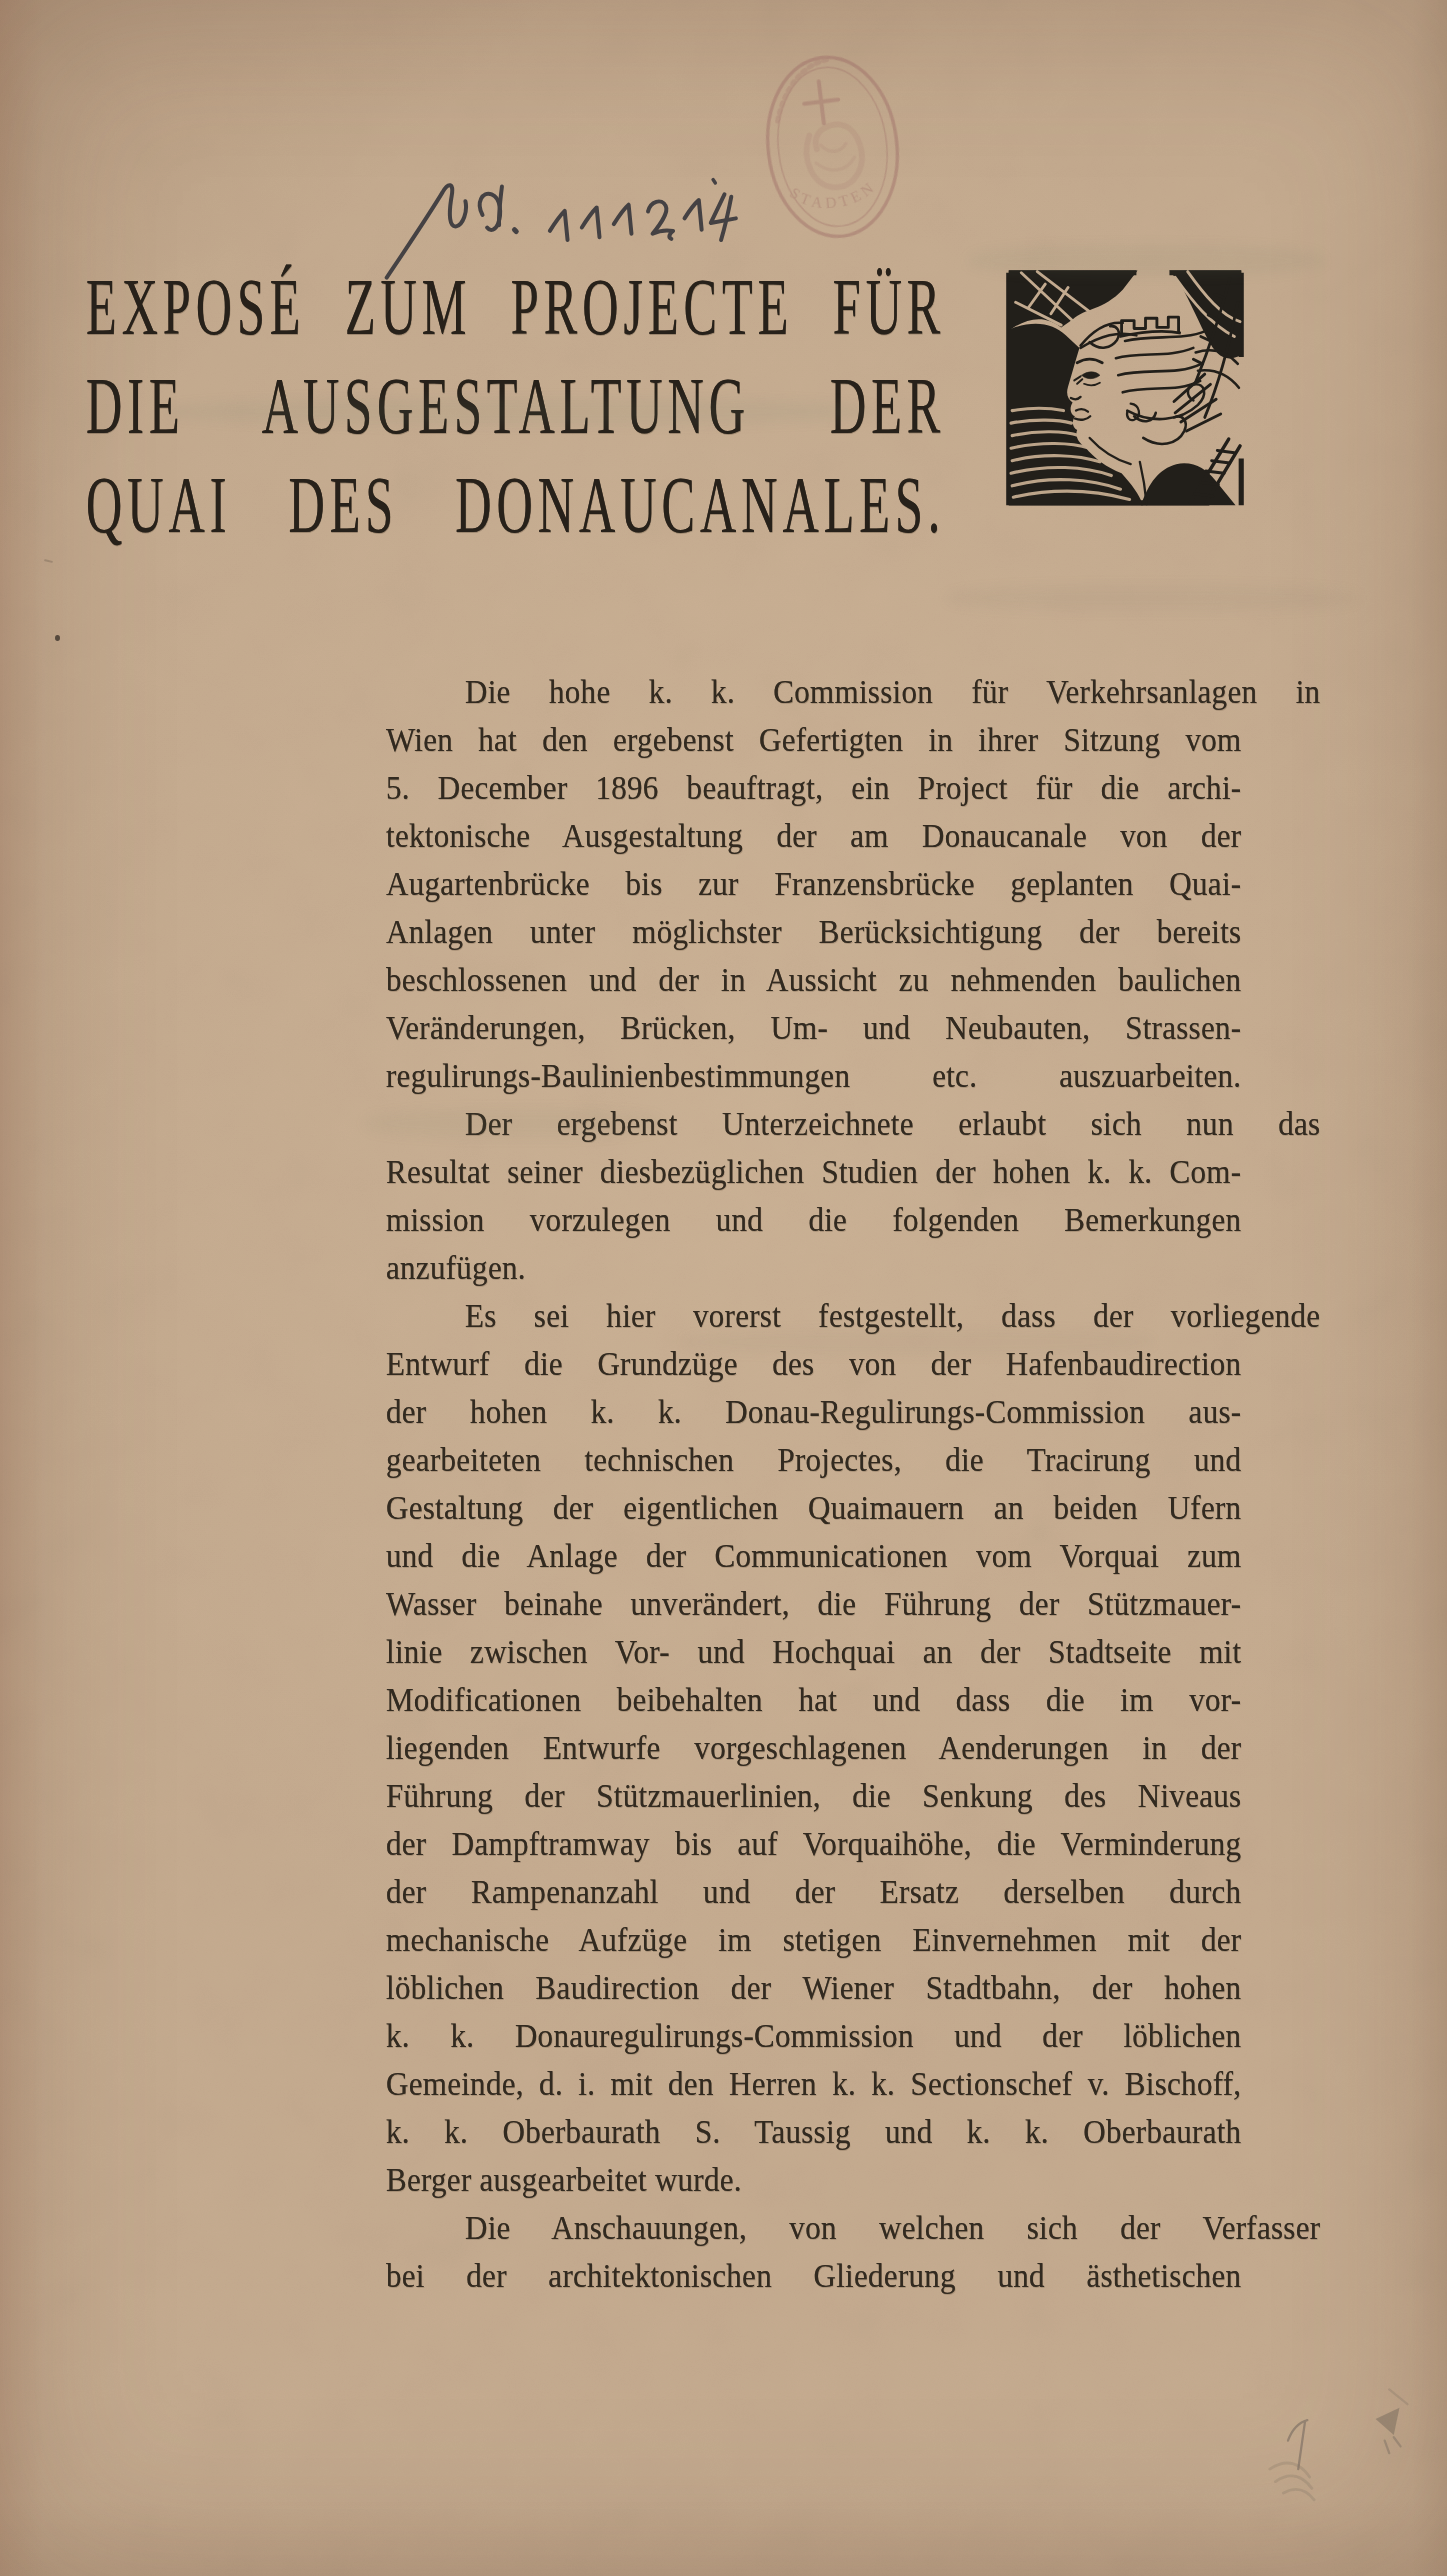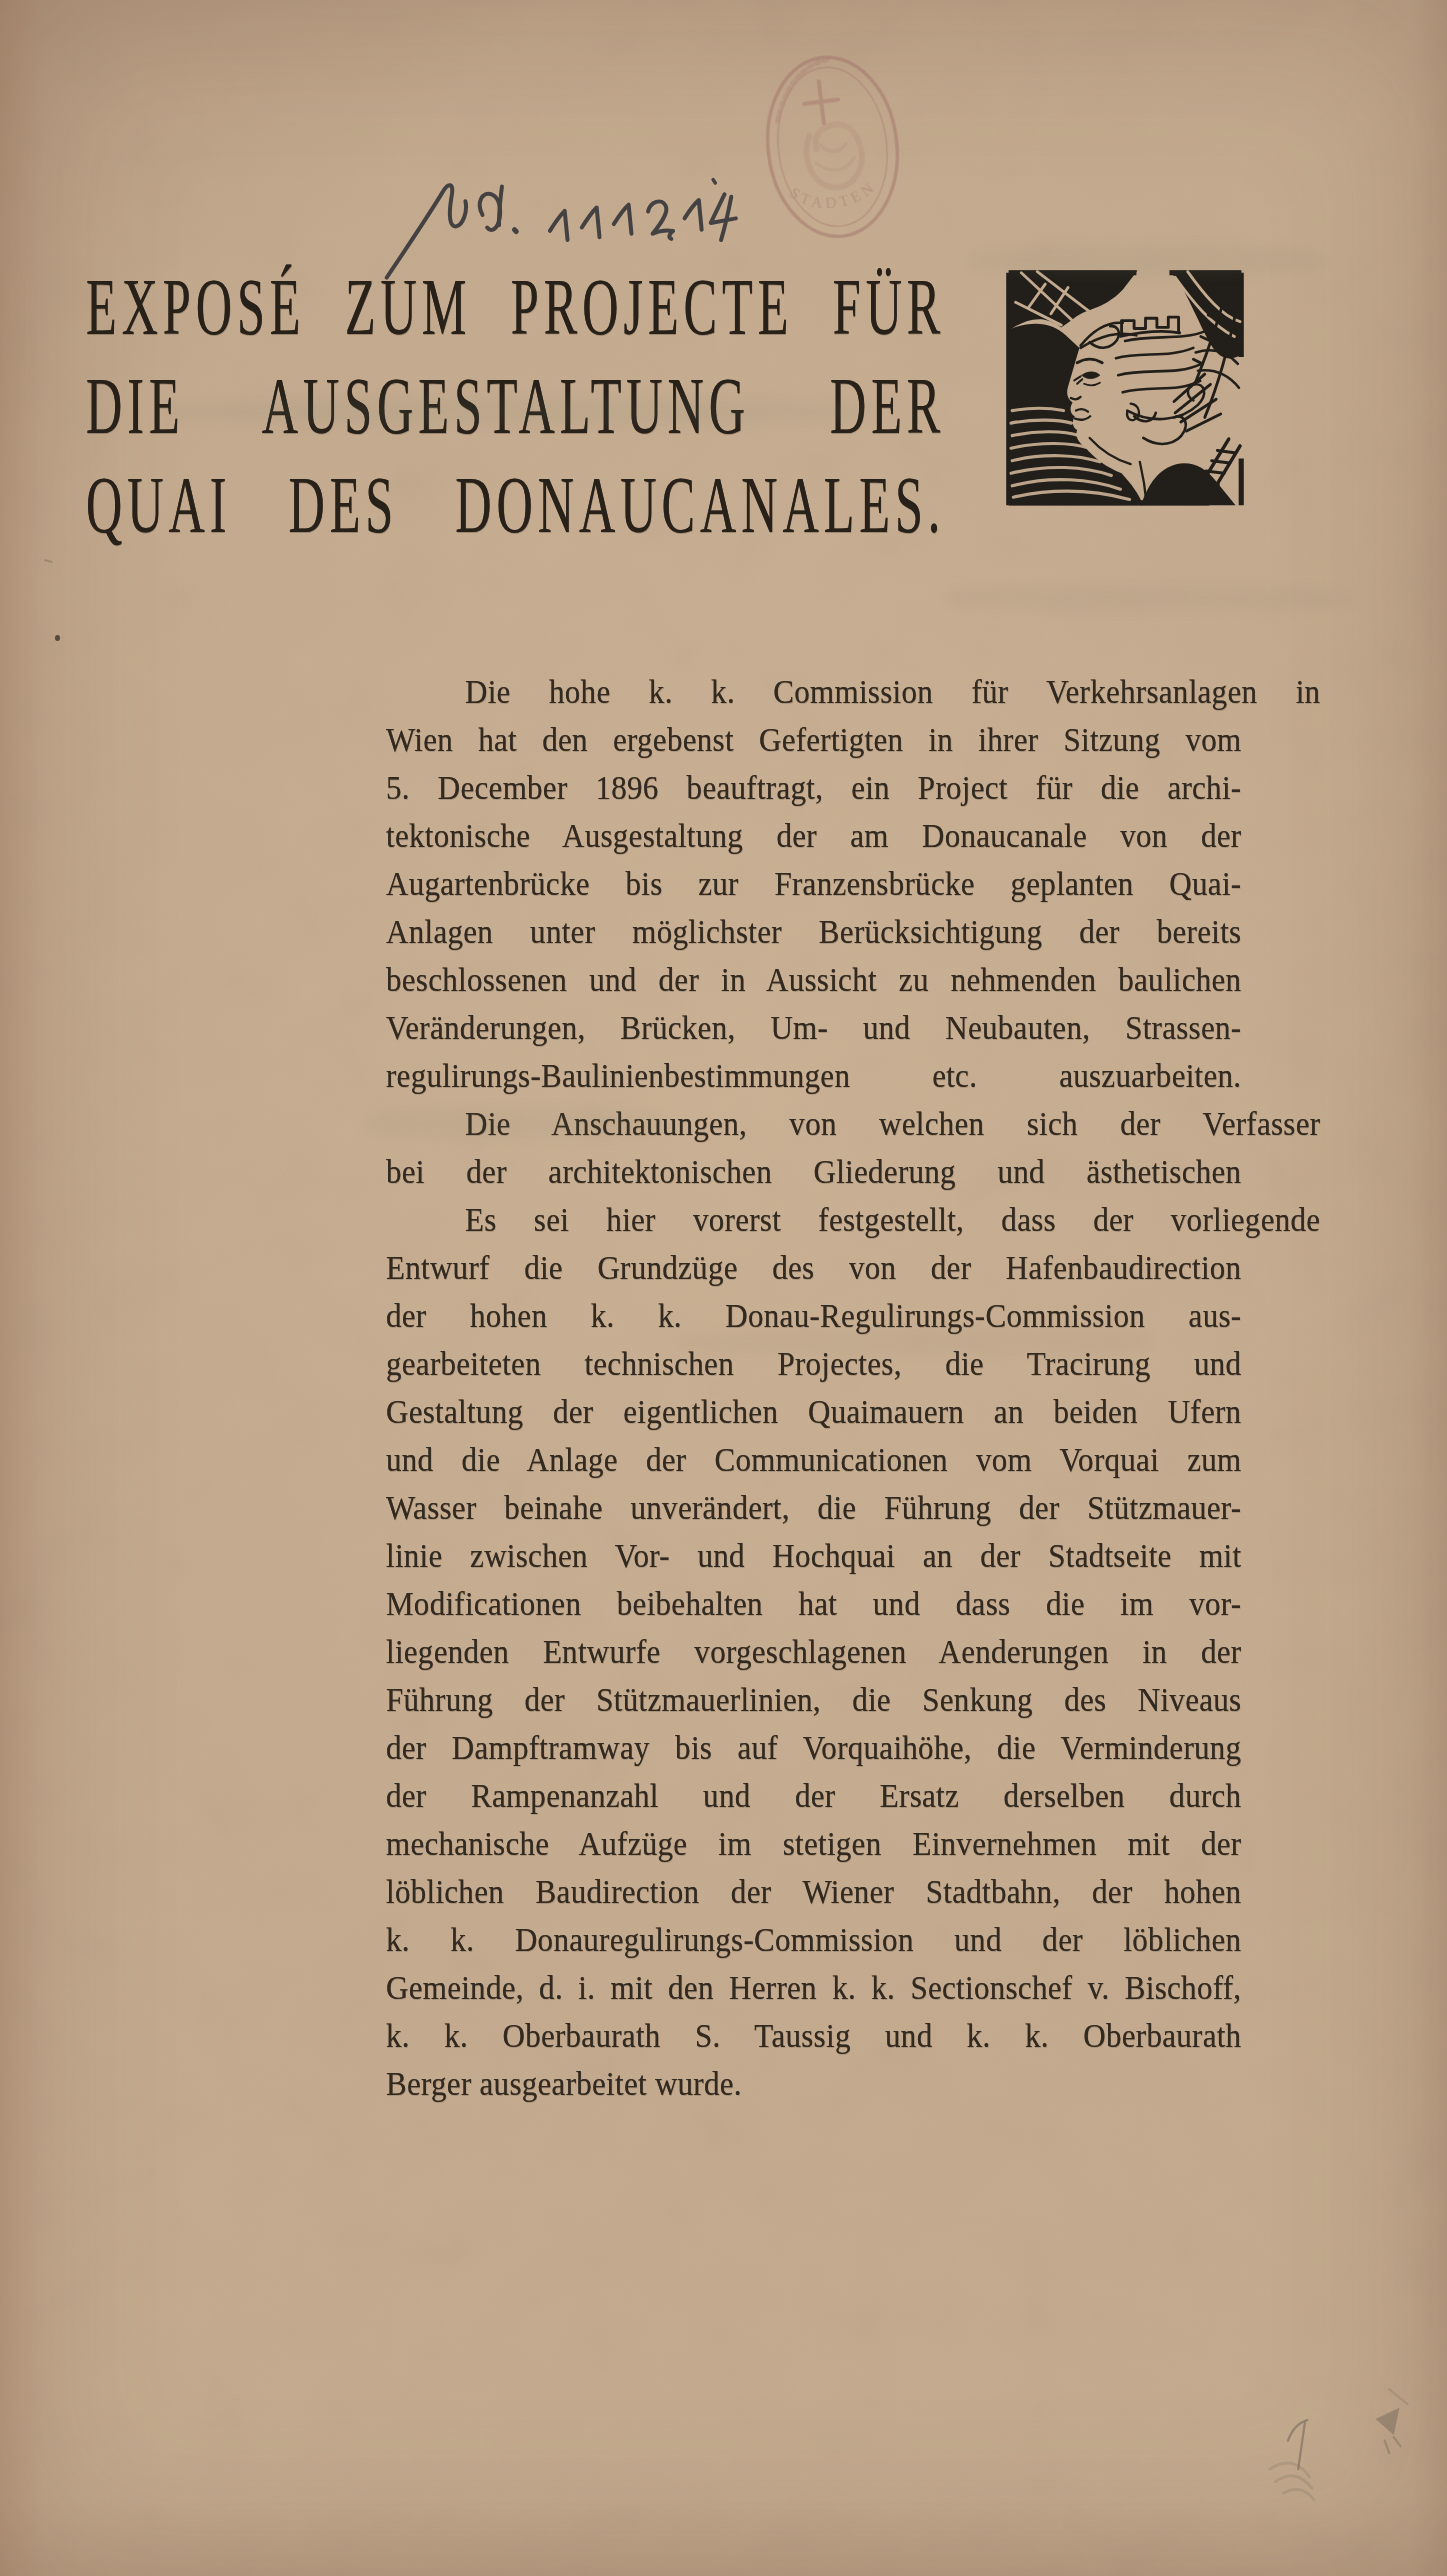--- a/index.html
+++ b/index.html
@@ -158,22 +158,24 @@
         <div class="body-line">Wien hat den ergebenst Gefertigten in ihrer Sitzung vom</div>
         <div class="body-line">5. December 1896 beauftragt, ein Project für die archi-</div>
         <div class="body-line">tektonische Ausgestaltung der am Donaucanale von der</div>
         <div class="body-line">Augartenbrücke bis zur Franzensbrücke geplanten Quai-</div>
         <div class="body-line">Anlagen unter möglichster Berücksichtigung der bereits</div>
         <div class="body-line">beschlossenen und der in Aussicht zu nehmenden baulichen</div>
         <div class="body-line">Veränderungen, Brücken, Um- und Neubauten, Strassen-</div>
         <div class="body-line">regulirungs-Baulinienbestimmungen etc. auszuarbeiten.</div>
       </div>
       <div>
-        <div class="body-line first">Die Anschauungen, von welchen sich der Verfasser</div>
-        <div class="body-line">bei der architektonischen Gliederung und ästhetischen</div>
+        <div class="body-line first">Der ergebenst Unterzeichnete erlaubt sich nun das</div>
+        <div class="body-line">Resultat seiner diesbezüglichen Studien der hohen k. k. Com-</div>
+        <div class="body-line">mission vorzulegen und die folgenden Bemerkungen</div>
+        <div class="body-line flush">anzufügen.</div>
       </div>
       <div>
         <div class="body-line first">Es sei hier vorerst festgestellt, dass der vorliegende</div>
         <div class="body-line">Entwurf die Grundzüge des von der Hafenbaudirection</div>
         <div class="body-line">der hohen k. k. Donau-Regulirungs-Commission aus-</div>
         <div class="body-line">gearbeiteten technischen Projectes, die Tracirung und</div>
         <div class="body-line">Gestaltung der eigentlichen Quaimauern an beiden Ufern</div>
         <div class="body-line">und die Anlage der Communicationen vom Vorquai zum</div>
         <div class="body-line">Wasser beinahe unverändert, die Führung der Stützmauer-</div>
         <div class="body-line">linie zwischen Vor- und Hochquai an der Stadtseite mit</div>
@@ -182,20 +184,24 @@
         <div class="body-line">Führung der Stützmauerlinien, die Senkung des Niveaus</div>
         <div class="body-line">der Dampftramway bis auf Vorquaihöhe, die Verminderung</div>
         <div class="body-line">der Rampenanzahl und der Ersatz derselben durch</div>
         <div class="body-line">mechanische Aufzüge im stetigen Einvernehmen mit der</div>
         <div class="body-line">löblichen Baudirection der Wiener Stadtbahn, der hohen</div>
         <div class="body-line">k. k. Donauregulirungs-Commission und der löblichen</div>
         <div class="body-line">Gemeinde, d. i. mit den Herren k. k. Sectionschef v. Bischoff,</div>
         <div class="body-line">k. k. Oberbaurath S. Taussig und k. k. Oberbaurath</div>
         <div class="body-line flush">Berger ausgearbeitet wurde.</div>
       </div>
+      <div>
+        <div class="body-line first">Die Anschauungen, von welchen sich der Verfasser</div>
+        <div class="body-line">bei der architektonischen Gliederung und ästhetischen</div>
+      </div>
     </div>
 
   <div class="ghost" style="left:168px;top:398px;width:707px;height:27px;background:rgba(122,128,112,.09);"></div>
   <div class="ghost" style="left:969px;top:245px;width:354px;height:31px;background:rgba(116,124,106,.08);"></div>
   <div class="ghost" style="left:947px;top:585px;width:411px;height:26px;background:rgba(122,120,104,.07);"></div>
   <div class="ghost" style="left:365px;top:1109px;width:297px;height:28.5px;background:rgba(128,122,104,.07);"></div>
   <div class="ghost" style="left:684px;top:1329px;width:468px;height:26px;background:rgba(128,122,104,.06);"></div>
 
   <svg class="pencil" width="182" height="194" viewBox="0 0 320 340">
     <g stroke="#6c635a" fill="none" stroke-linecap="round">

